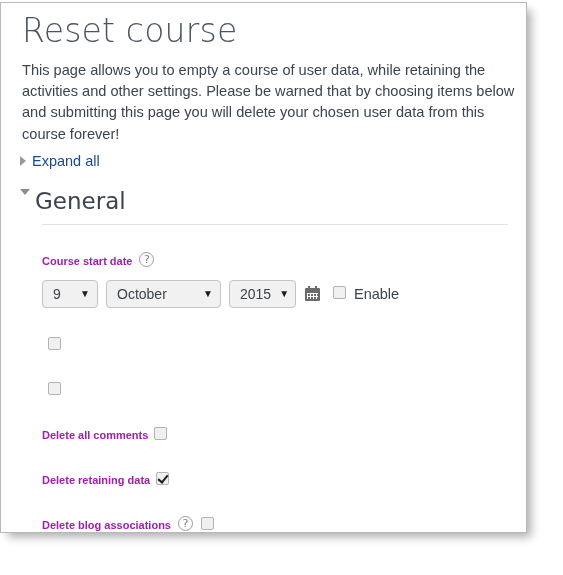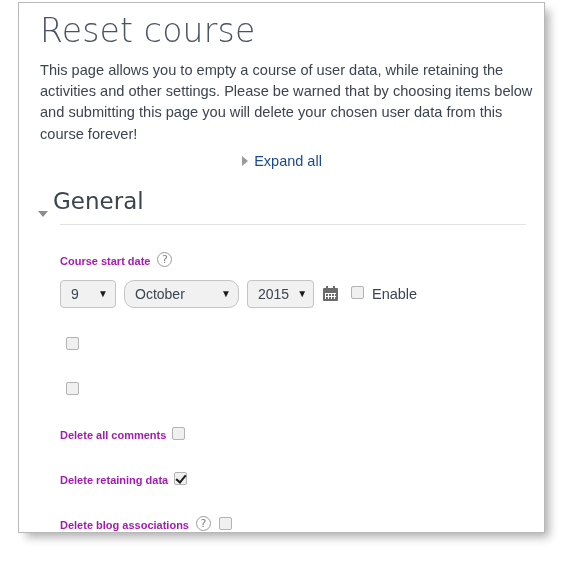--- a/index.html
+++ b/index.html
@@ -15,21 +15,21 @@
   #stage {
     position: relative;
     width: 563px;
     height: 575px;
     background: #ffffff;
   }
 
   
   .card {
     position: absolute;
-    left: 18px;
+    left: 0;
     top: 2px;
     width: 527px;
     height: 531px;
     background: #ffffff;
     border: 1px solid #b8b8b8;
     box-sizing: border-box;
     overflow: hidden;
     box-shadow: 6px 6px 9px -2px rgba(0,0,0,0.32);
   }
 
@@ -52,21 +52,21 @@
     font-size: 14.6px;
     line-height: 21.2px;
     color: #3c4450;
     margin: 10px 0 0 2px;
     width: 494px;
   }
 
   
   .expand-row {
     margin-top: 6px;
-    text-align: center;
+    text-align: left;
     padding-right: 0px;
     height: 20px;
   }
   .expand-link {
     font-size: 14.5px;
     color: #1a4a8e;
     text-decoration: none;
     display: inline-block;
     vertical-align: middle;
   }
@@ -81,21 +81,21 @@
     position: relative;
     top: -1px;
   }
 
   
   .section {
     margin-top: 16px;
   }
   .section-head {
     display: flex;
-    align-items: flex-end;
+    align-items: flex-start;
     margin-left: 0px;
   }
   .tri-down {
     display: inline-block;
     width: 0; height: 0;
     border-top: 6px solid #8d8d8d;
     border-left: 5px solid transparent;
     border-right: 5px solid transparent;
     margin-right: 5px;
     position: relative;
@@ -148,21 +148,21 @@
     margin-right: 8px;
   }
   .sel .sel-val { line-height: 26px; }
   .sel .caret {
     font-size: 10px;
     color: #1b1b1b;
     margin-left: 8px;
     line-height: 26px;
   }
   .sel-day   { width: 56px; }
-  .sel-month { width: 115px; border-radius: 10px; }
+  .sel-month { width: 115px; }
   .sel-year  { width: 67px; }
 
   
   .cal-icon {
     width: 15px;
     height: 15px;
     margin: 0 7px 0 1px;
     position: relative;
     display: inline-block;
     vertical-align: middle;

